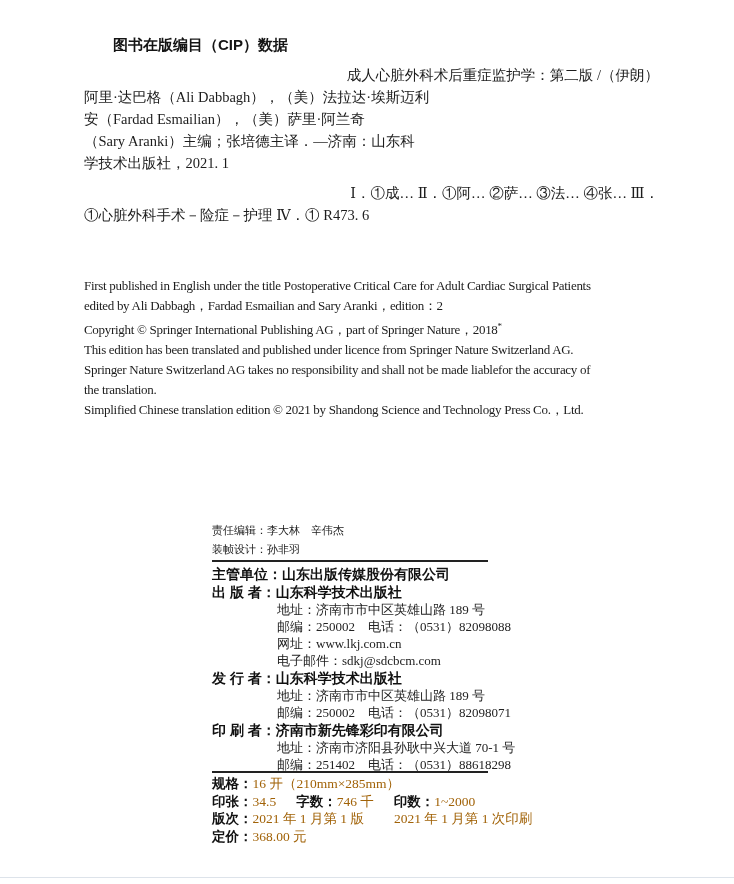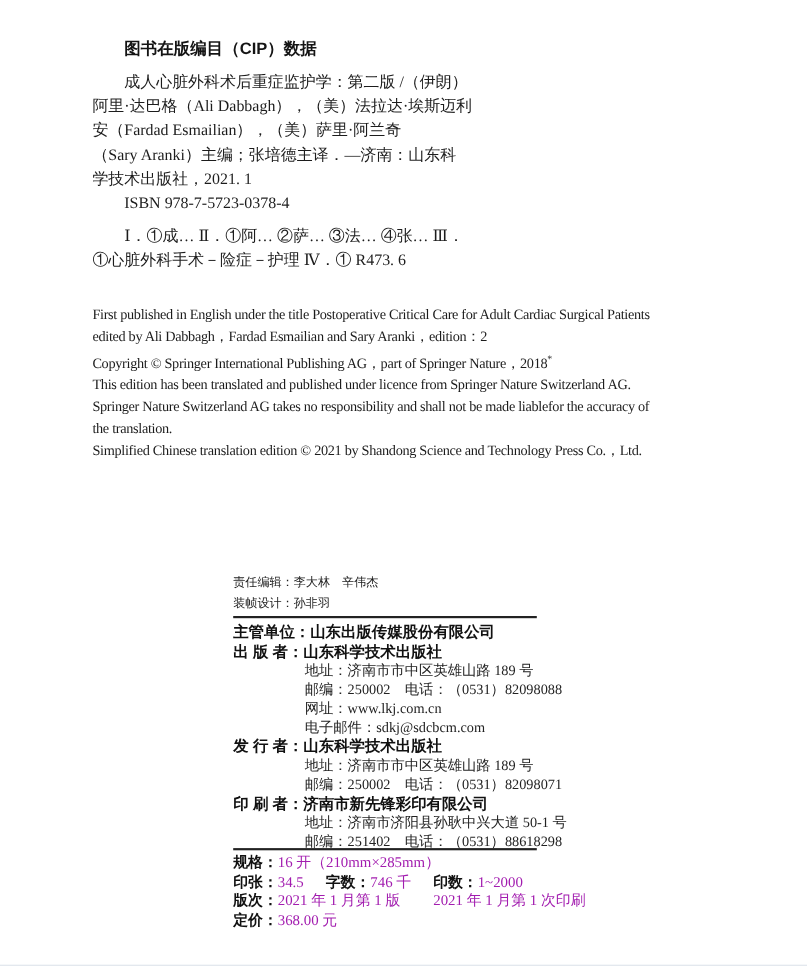--- a/index.html
+++ b/index.html
@@ -13,21 +13,21 @@
   }
   .abs{position:absolute;}
   
   .cip{top:34px;left:84px;width:575px;font-size:14.5px;}
   .cip-heading{
     font-family:"Liberation Sans","DejaVu Sans",sans-serif;
     font-weight:bold;font-size:15px;line-height:22px;
     text-indent:29px;color:#141414;
   }
   .cip-line{line-height:22px;}
-  .indent1{text-indent:29px;}
+  .indent1{text-indent:29px;text-align:right;}
   .cip-desc{margin-top:8px;}
   .cip-class{margin-top:8px;}
   .cip-number{margin-top:8px;line-height:22px;text-indent:29px;}
   
   .copyright{top:276px;left:84px;width:600px;}
   .cr-line{
     font-size:13px;line-height:20px;letter-spacing:-0.3px;
     white-space:nowrap;color:#1c1c1c;
   }
   .cr-line sup{font-size:9px;}
@@ -65,40 +65,39 @@
     padding-left:65px;white-space:nowrap;
     font-family:"Liberation Serif","DejaVu Serif",serif;
   }
   
   .specs{top:775px;left:212px;width:480px;}
   .spec-row{line-height:17.5px;font-size:13.5px;white-space:nowrap;}
   .spec-label{
     font-family:"Liberation Sans","DejaVu Sans",sans-serif;
     font-weight:bold;color:#111;
   }
-  .spec-value{font-family:"Liberation Serif","DejaVu Serif",serif;color:#a21caf;}
+  .spec-value{font-family:"Liberation Serif","DejaVu Serif",serif;color:#a16207;}
   .gap{margin-left:20px;}
   .gap-wide{margin-left:30px;}
   
   .bottom-edge{top:877px;left:0;width:734px;height:1px;background:#dde3ea;}
 </style>
 </head>
 <body>
 
 <div class="page">
 
   <div class="abs cip">
     <div class="cip-heading">图书在版编目（CIP）数据</div>
     <div class="cip-desc">
       <div class="cip-line indent1">成人心脏外科术后重症监护学：第二版 /（伊朗）</div>
       <div class="cip-line">阿里·达巴格（Ali Dabbagh），（美）法拉达·埃斯迈利</div>
       <div class="cip-line">安（Fardad Esmailian），（美）萨里·阿兰奇</div>
       <div class="cip-line">（Sary Aranki）主编；张培德主译．—济南：山东科</div>
       <div class="cip-line">学技术出版社，2021. 1</div>
-      <div class="cip-line indent1">ISBN 978-7-5723-0378-4</div>
     </div>
     <div class="cip-class">
       <div class="cip-line indent1">Ⅰ．①成… Ⅱ．①阿… ②萨… ③法… ④张… Ⅲ．</div>
       <div class="cip-line">①心脏外科手术－险症－护理 Ⅳ．① R473. 6</div>
     </div>
   </div>
 
   <div class="abs copyright">
     <div class="cr-line">First published in English under the title Postoperative Critical Care for Adult Cardiac Surgical Patients</div>
     <div class="cr-line">edited by Ali Dabbagh，Fardad Esmailian and Sary Aranki，edition：2</div>
@@ -124,21 +123,21 @@
     <div class="pub-sub">地址：济南市市中区英雄山路 189 号</div>
     <div class="pub-sub">邮编：250002　电话：（0531）82098088</div>
     <div class="pub-sub">网址：www.lkj.com.cn</div>
     <div class="pub-sub">电子邮件：sdkj@sdcbcm.com</div>
 
     <div class="pub-row"><span>发 行 者：</span><span>山东科学技术出版社</span></div>
     <div class="pub-sub">地址：济南市市中区英雄山路 189 号</div>
     <div class="pub-sub">邮编：250002　电话：（0531）82098071</div>
 
     <div class="pub-row"><span>印 刷 者：</span><span>济南市新先锋彩印有限公司</span></div>
-    <div class="pub-sub">地址：济南市济阳县孙耿中兴大道 50-1 号</div>
+    <div class="pub-sub">地址：济南市济阳县孙耿中兴大道 70-1 号</div>
     <div class="pub-sub">邮编：251402　电话：（0531）88618298</div>
   </div>
 
   <div class="abs rule rule2"></div>
 
   <div class="abs specs">
     <div class="spec-row"><span class="spec-label">规格：</span><span class="spec-value">16 开（210mm×285mm）</span></div>
     <div class="spec-row"><span class="spec-label">印张：</span><span class="spec-value">34.5</span><span class="spec-label gap">字数：</span><span class="spec-value">746 千</span><span class="spec-label gap">印数：</span><span class="spec-value">1~2000</span></div>
     <div class="spec-row"><span class="spec-label">版次：</span><span class="spec-value">2021 年 1 月第 1 版</span><span class="spec-value gap-wide">2021 年 1 月第 1 次印刷</span></div>
     <div class="spec-row"><span class="spec-label">定价：</span><span class="spec-value">368.00 元</span></div>

